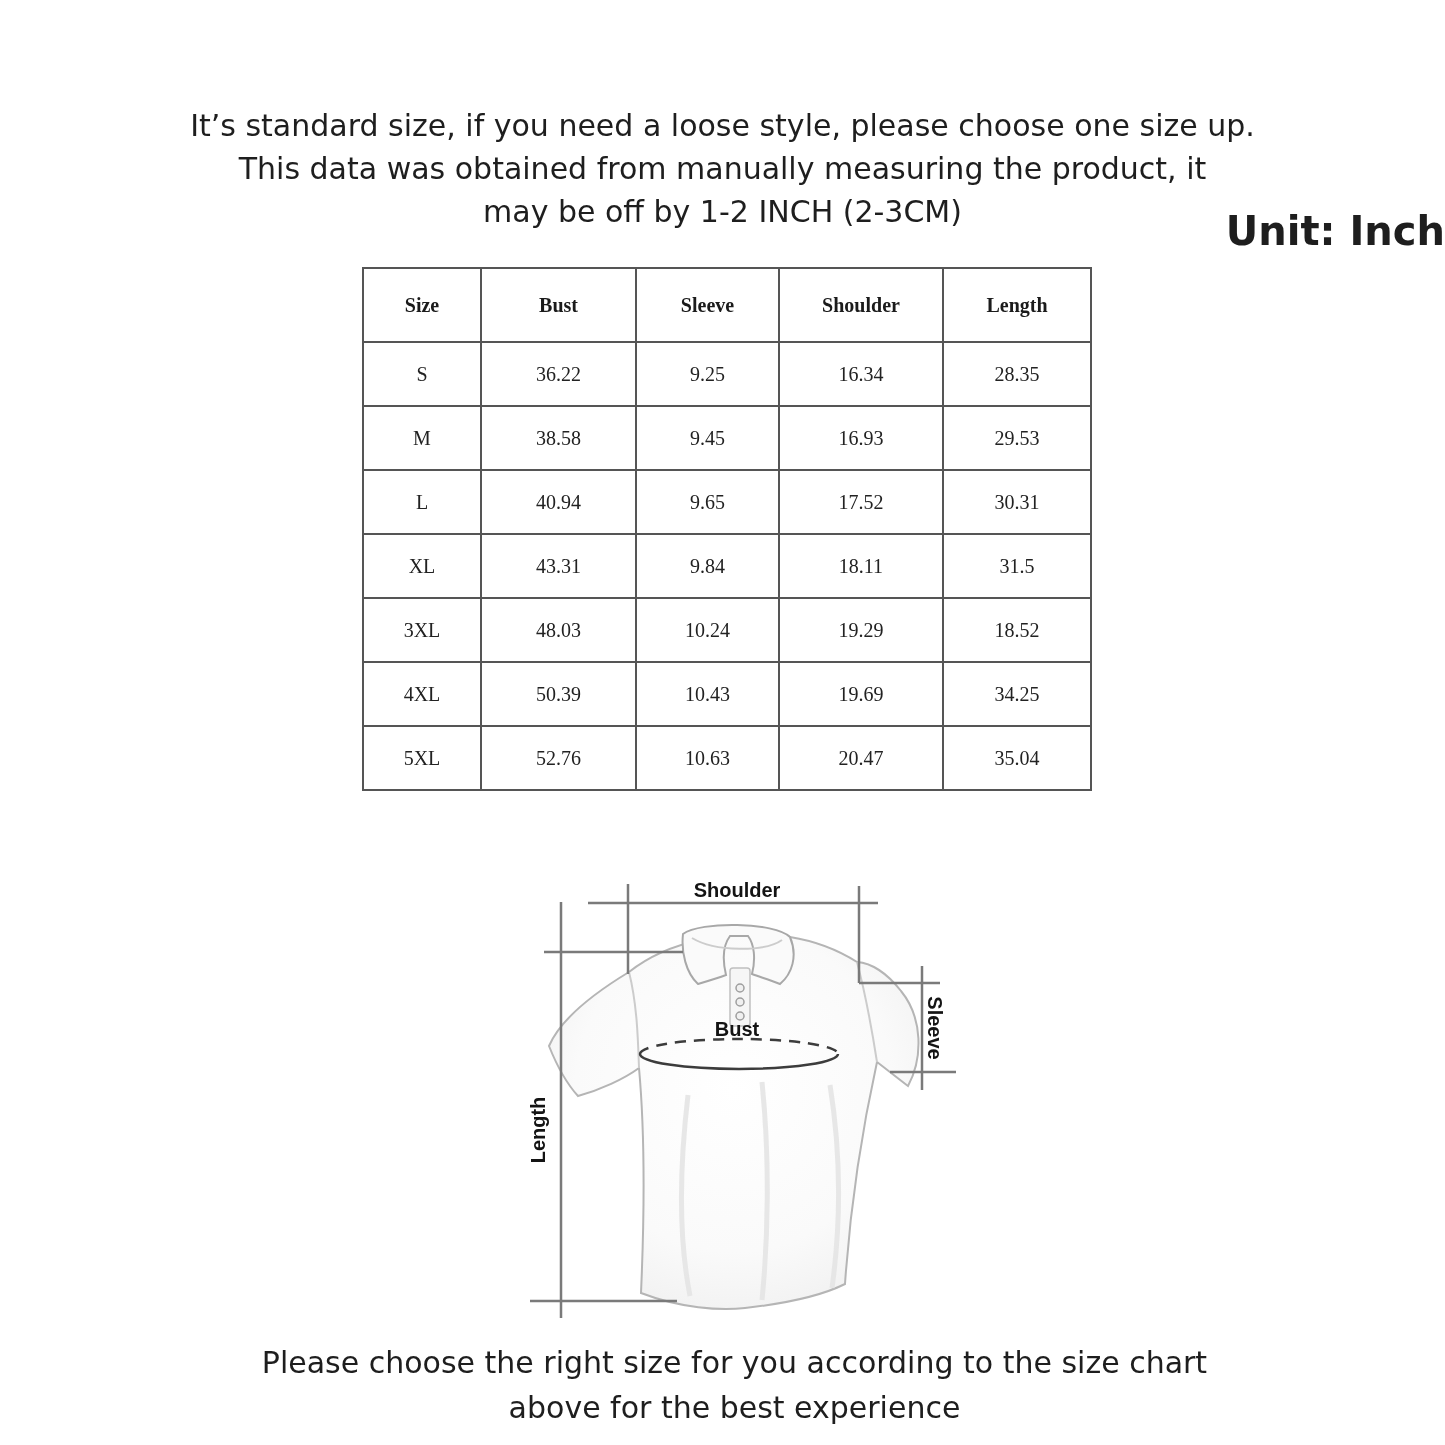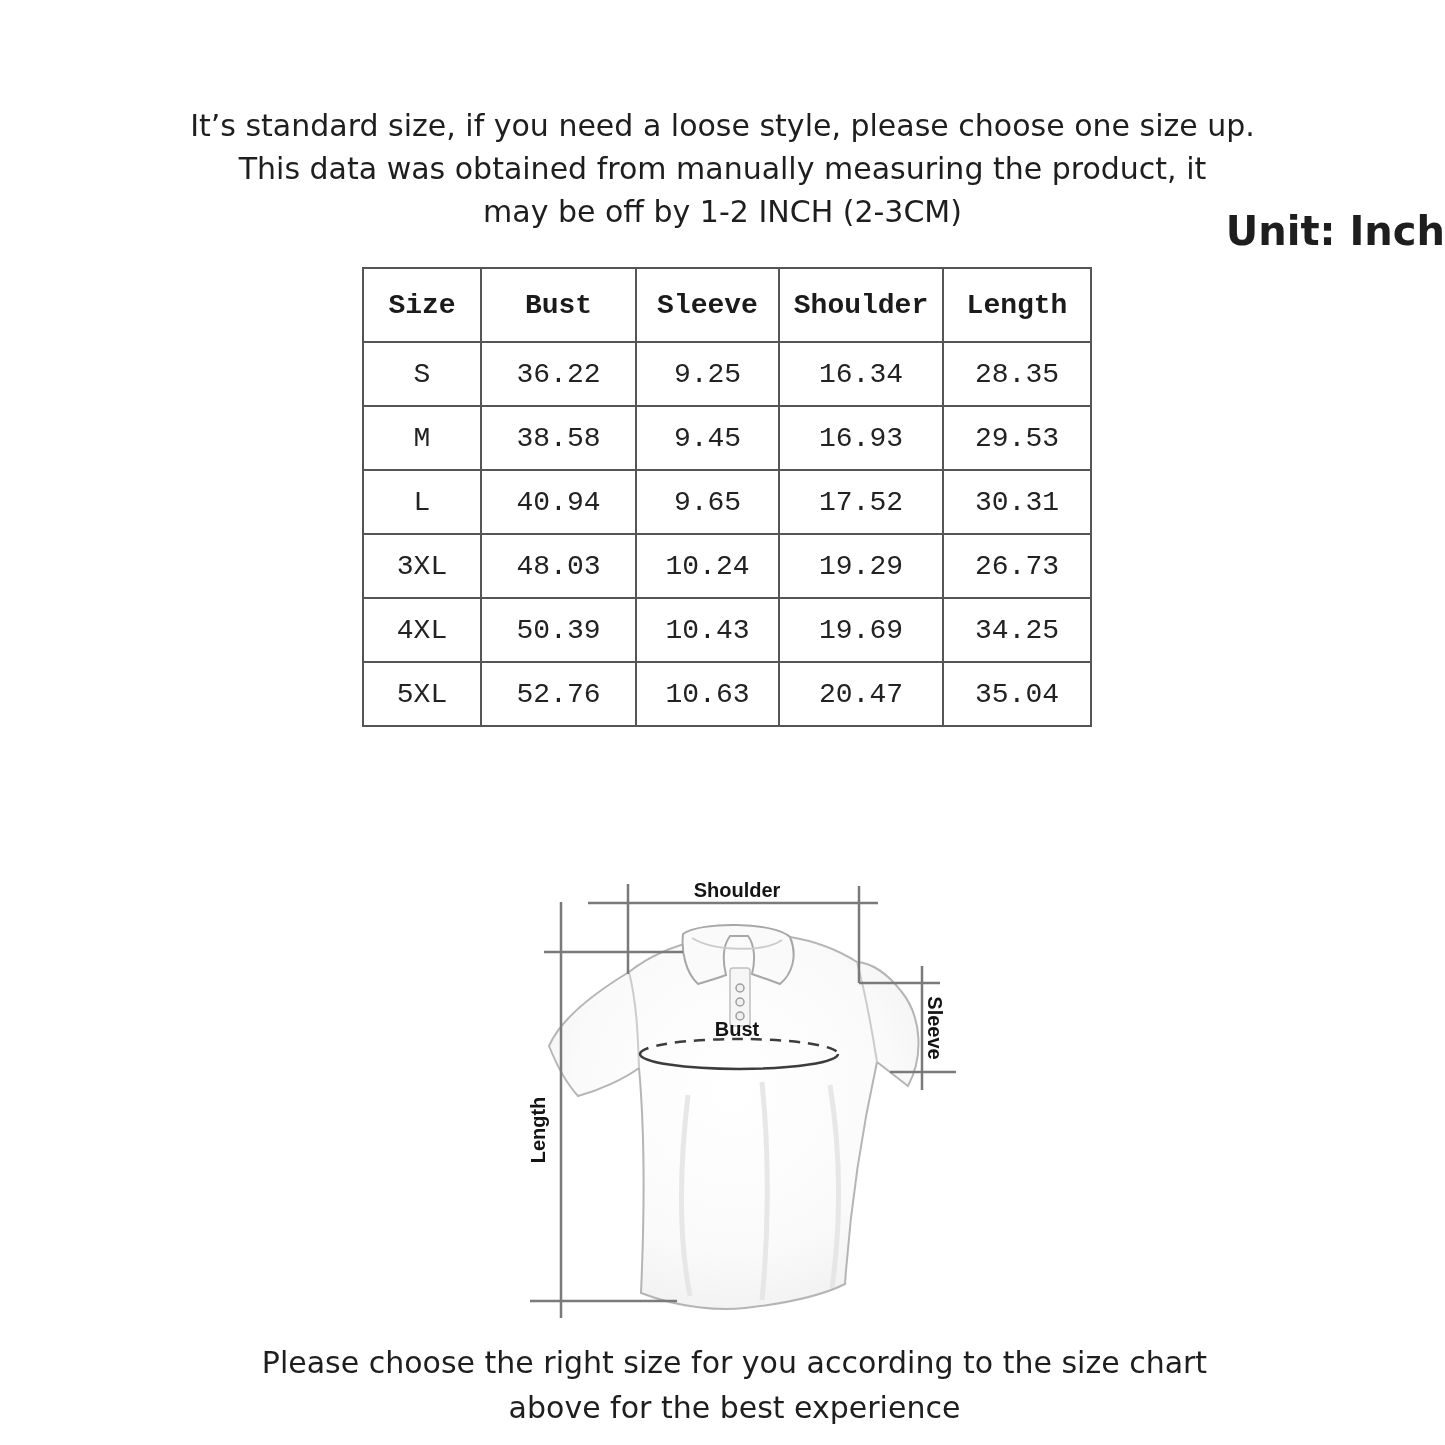--- a/index.html
+++ b/index.html
@@ -26,22 +26,22 @@
     position:absolute;top:60px;left:0;width:100%;
     text-align:center;font-size:30px;line-height:43px;font-weight:400;margin-top:44px;
   }
   .unit{
     position:absolute;top:208px;left:0;width:100%;
     text-align:right;font-size:40px;font-weight:700;
   }
   table.size-table{
     position:absolute;left:362px;top:267px;
     border-collapse:collapse;table-layout:fixed;
-    font-family:Liberation Mono, monospace;
-    font-size:28px;color:#222222;
+    font-family:Liberation Serif, serif;
+    font-size:20px;color:#222222;
   }
   table.size-table th,table.size-table td{
     border:2px solid var(--table-border);
     text-align:center;vertical-align:middle;
     padding:0;
   }
   table.size-table th{height:72px;font-weight:700;color:#1b1b1b;}
   table.size-table td{height:62px;font-weight:400;}
   .diagram-svg{position:absolute;left:470px;top:855px;}
   .measure{stroke:var(--measure-line);stroke-width:2.5;fill:none;}
@@ -109,25 +109,32 @@
           <td>29.53</td>
         </tr>
         <tr>
           <td>L</td>
           <td>40.94</td>
           <td>9.65</td>
           <td>17.52</td>
           <td>30.31</td>
         </tr>
         <tr>
+          <td>XL</td>
+          <td>43.31</td>
+          <td>9.84</td>
+          <td>18.11</td>
+          <td>31.5</td>
+        </tr>
+        <tr>
           <td>3XL</td>
           <td>48.03</td>
           <td>10.24</td>
           <td>19.29</td>
-          <td>26.73</td>
+          <td>18.52</td>
         </tr>
         <tr>
           <td>4XL</td>
           <td>50.39</td>
           <td>10.43</td>
           <td>19.69</td>
           <td>34.25</td>
         </tr>
         <tr>
           <td>5XL</td>

